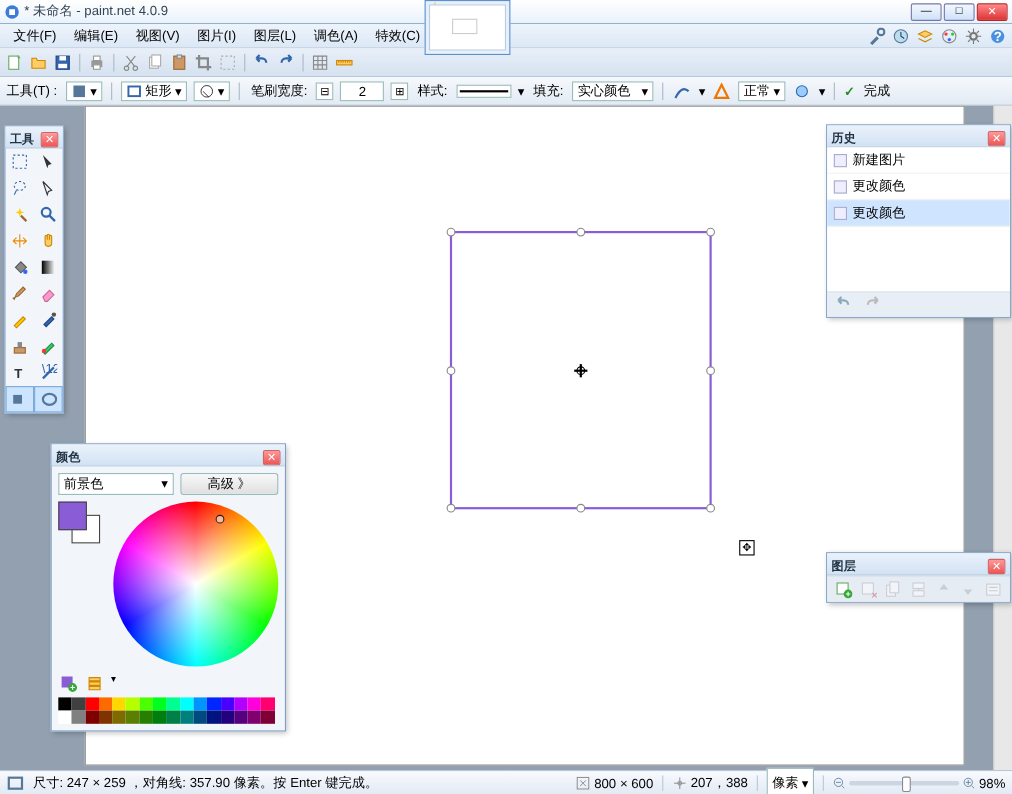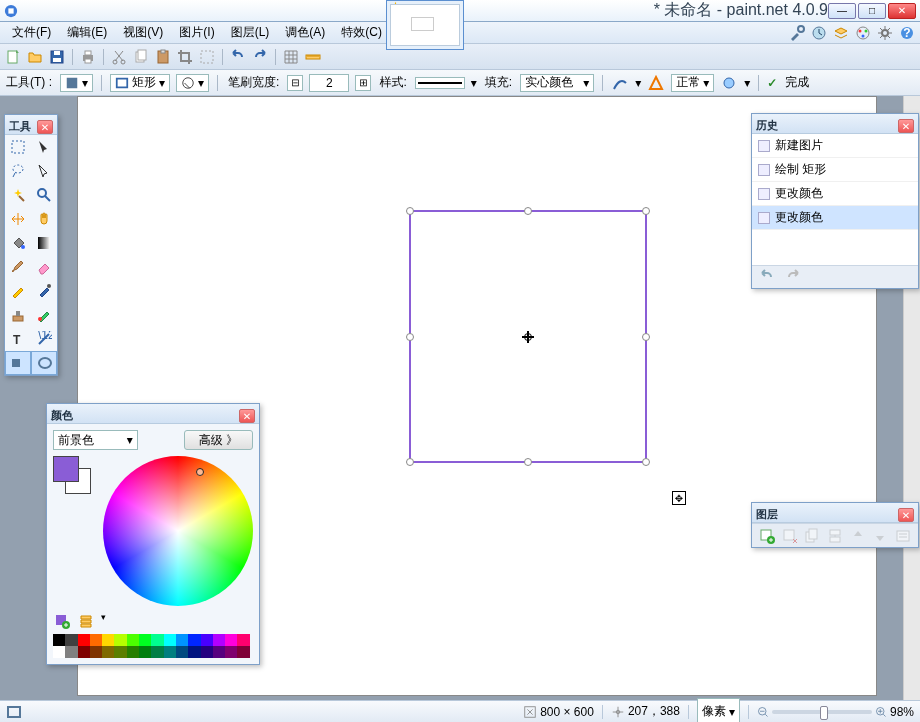--- a/index.html
+++ b/index.html
@@ -1,21 +1,21 @@
 <!DOCTYPE html>
 <html><head>
 <meta charset="utf-8">
 <style>
 * { box-sizing: border-box; margin: 0; padding: 0; font-family: "Microsoft YaHei", "SimSun", Arial, sans-serif; font-size: 12px; }
 body { width: 920px; height: 722px; overflow: hidden; background: #fff; position: relative; }
 
 
 .title-bar { height: 22px; background: linear-gradient(#fff,#e9f2fb); display: flex; align-items: center; padding: 0 4px; border-bottom: 1px solid #8aa8c8; }
 .title-icon { width: 14px; height: 14px; margin-right: 4px; }
-.title-text { flex: 1; color: #345; font-size: 16px; text-align: right; }
+.title-text { flex: 1; color: #345; font-size: 12px; }
 .win-btns { display: flex; gap: 2px; }
 .win-btn { width: 28px; height: 16px; border: 1px solid #77a; border-radius: 2px; display: flex; align-items: center; justify-content: center; font-size: 10px; background: linear-gradient(#f4f8ff,#cfe2f8); cursor: pointer; }
 .win-btn.close { background: linear-gradient(#f88,#d33); color: #fff; border-color: #b22; }
 
 
 .menu-bar { height: 22px; background: linear-gradient(#eef4fb,#dce8f6); display: flex; align-items: center; padding: 0 4px; border-bottom: 1px solid #b8c8da; }
 .menu-item { padding: 2px 8px; cursor: pointer; }
 .menu-icons { margin-left: auto; display: flex; gap: 4px; }
 .menu-icons .mi { width: 18px; height: 18px; display: flex; align-items: center; justify-content: center; cursor: pointer; }
 
@@ -68,21 +68,21 @@
 #tools-panel { top: 114px; left: 4px; width: 54px; }
 .tool-grid { display: grid; grid-template-columns: 1fr 1fr; }
 .tool-cell { height: 24px; display:flex; align-items:center; justify-content:center; border:1px solid transparent; cursor:pointer; }
 .tool-cell.sel { background:#cde4ff; border:1px solid #7aa8d8; }
 
 
 #colors-panel { top: 403px; left: 46px; width: 214px; }
 .colors-body { padding: 6px; }
 .colors-top { display:flex; gap:6px; margin-bottom:6px; }
 .fg-select { height:20px; border:1px solid #9bb; background:#fff; padding:0 4px; display:flex; align-items:center; flex:1; cursor:pointer; }
-.adv-btn { height:20px; border:1px solid #9bb; background:linear-gradient(#f8f8f8,#e0e0e0); padding:0 14px; display:flex; align-items:center; cursor:pointer; border-radius:3px;margin-left:40px; }
+.adv-btn { height:20px; border:1px solid #9bb; background:linear-gradient(#f8f8f8,#e0e0e0); padding:0 24px; display:flex; align-items:center; cursor:pointer; border-radius:3px; }
 .swatch-row { display:flex; gap:4px; }
 .swatch-box { position:relative; width:38px; height:38px; }
 .sw-fg { position:absolute; left:0; top:0; width:26px; height:26px; background:#8a5dd6; border:1px solid #444; }
 .sw-bg { position:absolute; right:0; bottom:0; width:26px; height:26px; background:#fff; border:1px solid #444; }
 .wheel { width:150px; height:150px; border-radius:50%; position:relative; margin-left:8px;
   background: conic-gradient(red,yellow,lime,cyan,blue,magenta,red); }
 .wheel::after { content:""; position:absolute; inset:0; border-radius:50%; background:radial-gradient(circle,#fff 0%,rgba(255,255,255,0)70%); }
 .wheel-dot { position:absolute; width:8px; height:8px; border:1px solid #000; border-radius:50%; background:rgba(255,255,255,0.5); left:62%; top:8%; }
 .colors-icons { display:flex; gap:6px; margin:6px 0 4px; }
 .palette-row { display:flex; flex-wrap:wrap; width:198px; }
@@ -557,24 +557,20 @@
     <span class="panel-title">历史</span>
     <div class="panel-x">✕</div>
   </div>
   <div class="hist-list" id="hist-list">
       <div class="hist-item">
         <div class="hist-icon"></div>
         <span>新建图片</span>
       </div>
       <div class="hist-item">
         <div class="hist-icon"></div>
-        <span>绘制 矩形</span>
-      </div>
-      <div class="hist-item">
-        <div class="hist-icon"></div>
         <span>更改颜色</span>
       </div>
       <div class="hist-item sel">
         <div class="hist-icon"></div>
         <span>更改颜色</span>
       </div>
     </div>
   <div class="hist-foot">
     <div class="tb-btn">
         <svg class="ico" viewBox="0 0 16 16">
@@ -637,20 +633,21 @@
           <path d="M4 6h8M4 9h8" stroke="#aaa"></path>
         </svg>
       </div>
   </div>
 </div>
 
 <div class="status-bar">
   <svg class="ico" viewBox="0 0 16 16">
       <rect x="2" y="3" width="12" height="10" fill="none" stroke="#579" stroke-width="2"></rect>
     </svg>
+  <span>尺寸: 247 × 259 ，对角线: 357.90 像素。按 Enter 键完成。</span>
   <span class="grow"></span>
   <div class="status-seg">
     <svg width="14" height="14" viewBox="0 0 16 16">
         <rect x="2" y="2" width="12" height="12" fill="none" stroke="#888"></rect>
         <path d="M5 5l6 6M11 5l-6 6" stroke="#888"></path>
       </svg>
     <span>800 × 600</span>
   </div>
   <span class="status-sep"></span>
   <div class="status-seg">

